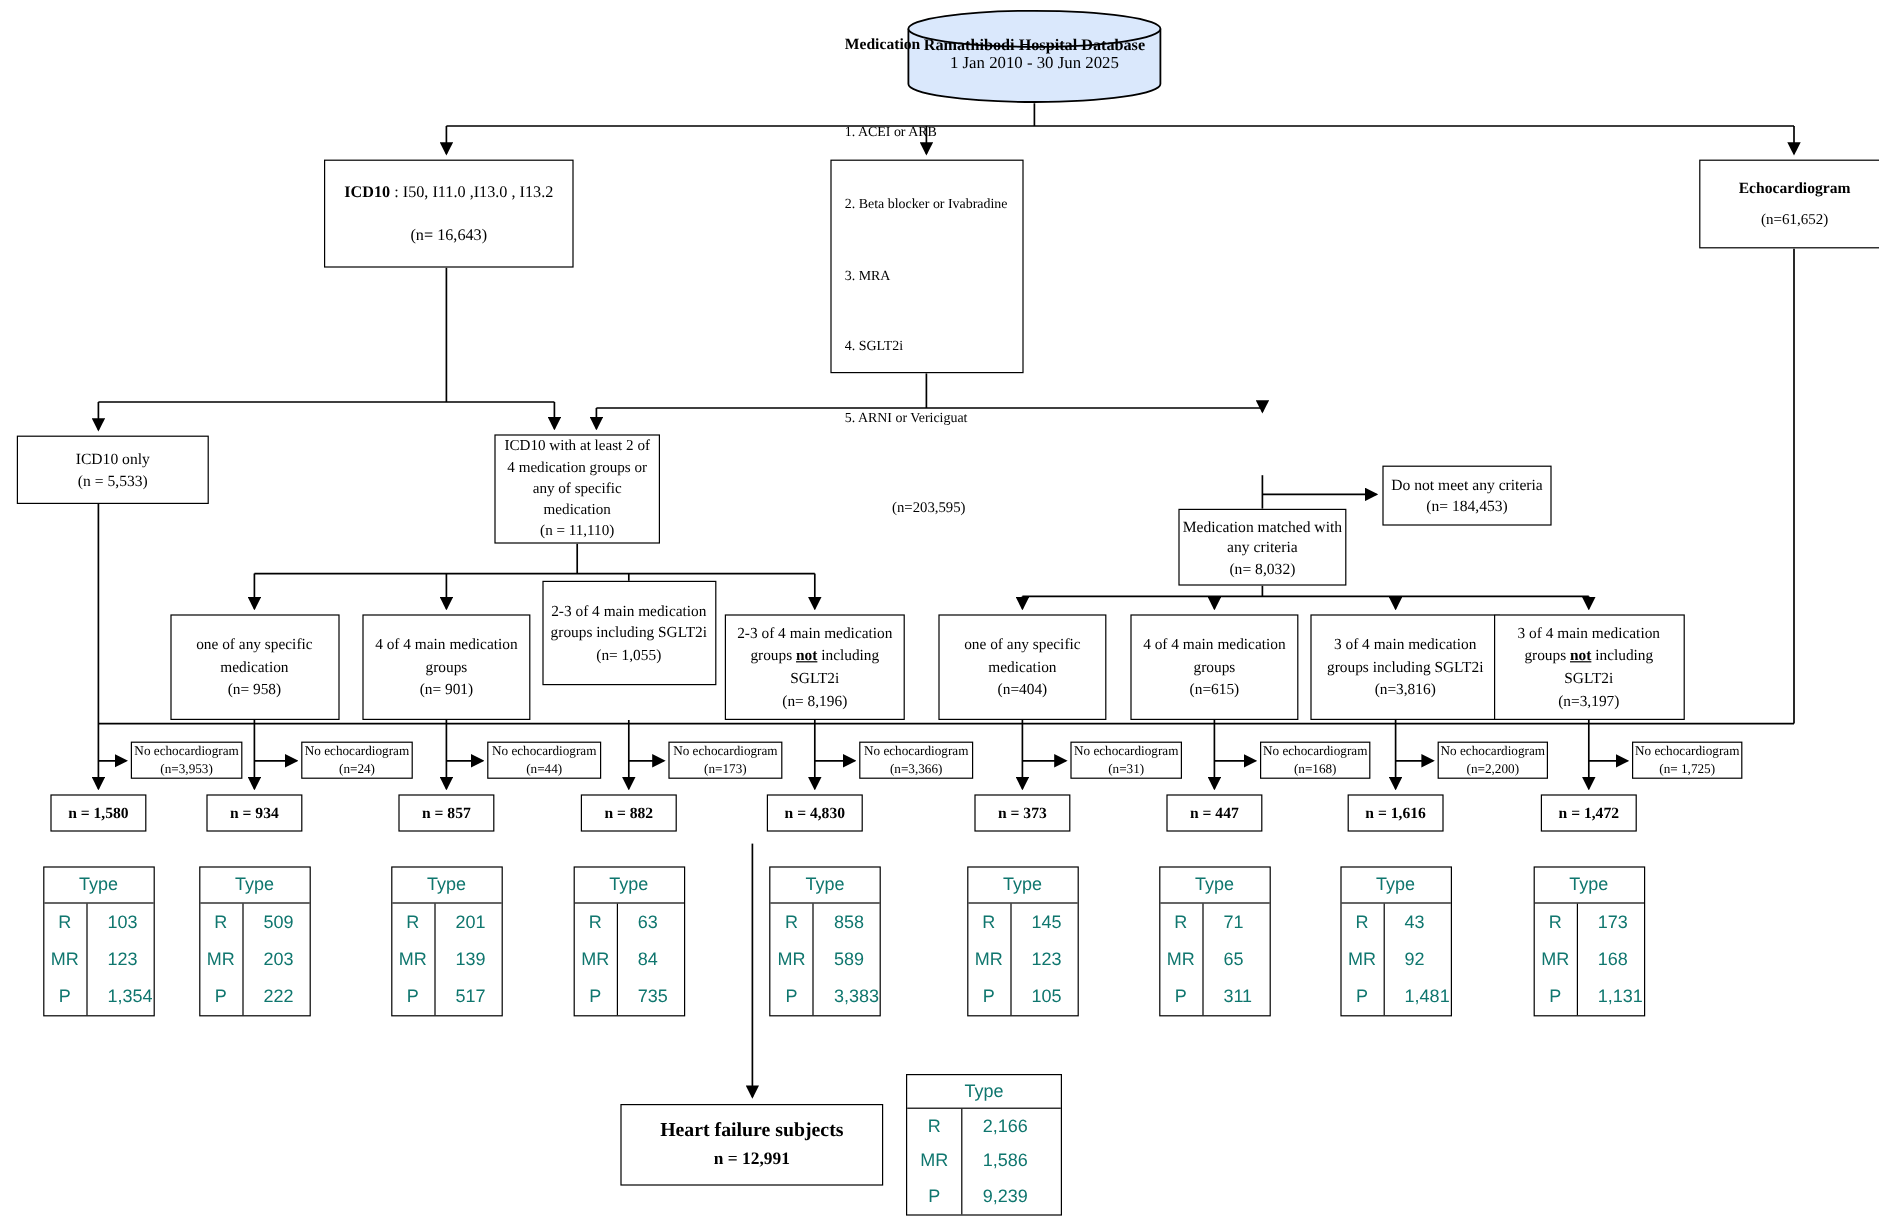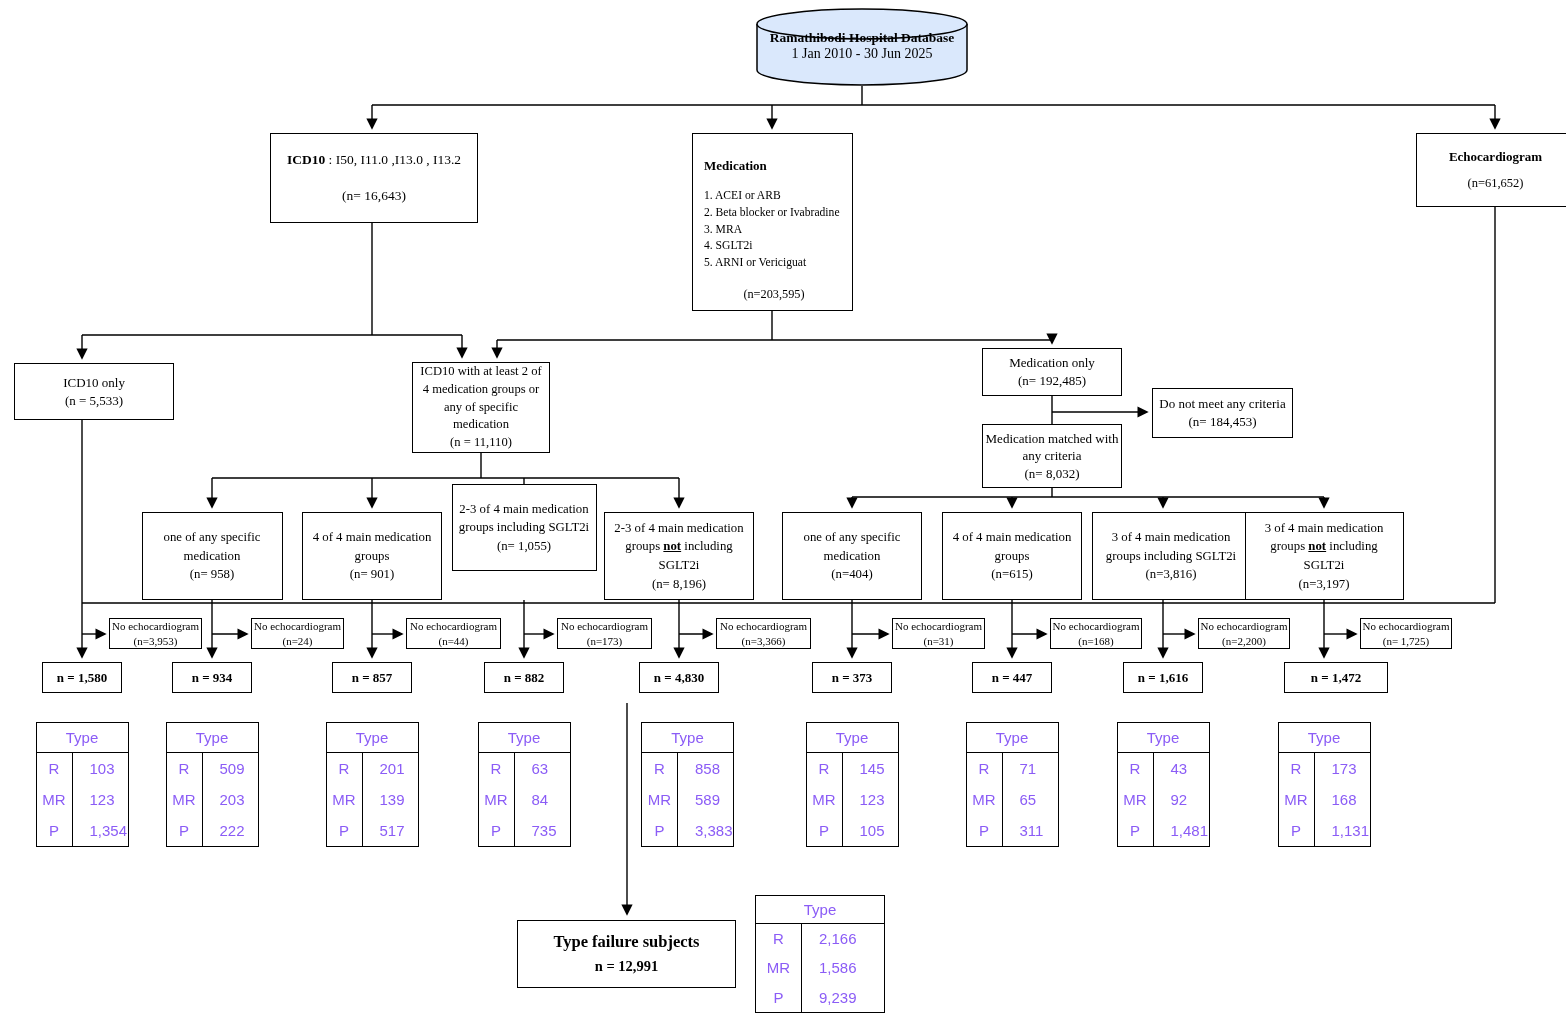--- a/index.html
+++ b/index.html
@@ -8,35 +8,35 @@
   #canvas { position:relative; width:1566px; height:1016px; background:#fff; overflow:hidden;margin-left:12px; }
   svg.wires { position:absolute; left:0; top:0; z-index:0; }
   .box { position:absolute; background:#fff; border:1px solid #000; display:flex; flex-direction:column;
          align-items:center; justify-content:center; text-align:center; font-size:13px; line-height:1.35; z-index:2; }
   .box.thick { border-width:1.5px; }
   .cyl-text { position:absolute; left:745px; top:30px; width:210px; text-align:center; z-index:3; }
   .cyl-text .t1 { font-weight:bold; font-size:13.5px; }
   .cyl-text .t2 { font-size:14px;font-family:Liberation Serif, serif; }
   .icd10box { font-size:13.5px; }
   .icd10box .nline { margin-top:18px; }
-  .medbox { align-items:flex-start; text-align:left; padding:26px 8px 10px 11px; font-size:11.6px; }
+  .medbox { align-items:flex-start; text-align:left; padding:26px 8px 10px 11px; font-size:11.6px;gap:43px; }
   .medbox .mtitle { font-weight:bold; font-size:13px; margin-bottom:13px; }
   .medbox .mitem { line-height:1.45; }
   .medbox .mn { width:100%; text-align:center; margin-top:14px; font-size:12.3px; }
   .echobox .etitle { font-weight:bold; }
   .echobox .nline { margin-top:10px; font-size:12.5px; }
   .group { font-size:12.8px; line-height:1.45; padding:4px; }
   .combined { font-size:12.6px; line-height:1.4; padding:4px; }
   .noecho { font-size:11px; line-height:1.3; }
   .nbox { font-weight:bold; font-size:13px; border-width:1.4px; }
   .heart { font-weight:bold; border-width:1.6px; }
   .heart .h1 { font-size:16.5px; }
   .heart .h2 { font-size:14.5px; margin-top:4px; }
   .ttable { position:absolute; width:93px; background:#fff; border:1px solid #000;
-            font-family:"Liberation Sans", sans-serif; font-size:15px; color:#8b5cf6; z-index:2; }
+            font-family:"Liberation Sans", sans-serif; font-size:15px; color:#0f766e; z-index:2; }
   .ttable .thead { height:30px; line-height:30px; text-align:center; border-bottom:1px solid #000; }
   .ttable .tbody { display:flex; }
   .ttable .tlabels { width:36px; border-right:1px solid #000; text-align:center; }
   .ttable .tvals { flex:1; padding-left:17px; text-align:left; }
   .ttable .tlabels div, .ttable .tvals div { height:31px; line-height:31px; }
   .ttable.final { width:130px; font-size:15px; }
   .ttable.final .thead { height:28px; line-height:28px; }
   .ttable.final .tlabels { width:46px; }
   .ttable.final .tlabels div, .ttable.final .tvals div { height:29.3px; line-height:29.3px; }
 </style>
@@ -131,24 +131,20 @@
   <div class="box" style="left:2px;top:363px;width:160px;height:57px">
     <div>ICD10 only</div>
     <div>(n = 5,533)</div>
   </div>
 
   <div class="box combined" style="left:400px;top:362px;width:138px;height:91px">
     <div>ICD10 with at least 2 of 4 medication groups or any of specific medication</div>
     <div>(n = 11,110)</div>
   </div>
 
-  <div class="box" style="left:970px;top:348px;width:140px;height:48px">
-    <div>Medication only</div>
-    <div>(n= 192,485)</div>
-  </div>
 
   <div class="box" style="left:1140px;top:388px;width:141px;height:50px">
     <div>Do not meet any criteria</div>
     <div>(n= 184,453)</div>
   </div>
 
   <div class="box" style="left:970px;top:424px;width:140px;height:64px">
     <div>Medication matched with</div>
     <div>any criteria</div>
     <div>(n= 8,032)</div>
@@ -225,21 +221,21 @@
   </div>
 
   <div class="box nbox" style="left:30px;top:662px;width:80px;height:31px">n = 1,580</div>
   <div class="box nbox" style="left:160px;top:662px;width:80px;height:31px">n = 934</div>
   <div class="box nbox" style="left:320px;top:662px;width:80px;height:31px">n = 857</div>
   <div class="box nbox" style="left:472px;top:662px;width:80px;height:31px">n = 882</div>
   <div class="box nbox" style="left:627px;top:662px;width:80px;height:31px">n = 4,830</div>
   <div class="box nbox" style="left:800px;top:662px;width:80px;height:31px">n = 373</div>
   <div class="box nbox" style="left:960px;top:662px;width:80px;height:31px">n = 447</div>
   <div class="box nbox" style="left:1111px;top:662px;width:80px;height:31px">n = 1,616</div>
-  <div class="box nbox" style="left:1272px;top:662px;width:104px;height:31px">n = 1,472</div>
+  <div class="box nbox" style="left:1272px;top:662px;width:80px;height:31px">n = 1,472</div>
 
   <div class="ttable" style="left:23.5px;top:722px">
     <div class="thead">Type</div>
     <div class="tbody">
       <div class="tlabels">
           <div>R</div>
           <div>MR</div>
           <div>P</div>
         </div>
       <div class="tvals">
@@ -364,21 +360,21 @@
         </div>
       <div class="tvals">
           <div>173</div>
           <div>168</div>
           <div>1,131</div>
         </div>
     </div>
   </div>
 
   <div class="box heart" style="left:505px;top:920px;width:219px;height:68px">
-    <div class="h1">Type failure subjects</div>
+    <div class="h1">Heart failure subjects</div>
     <div class="h2">n = 12,991</div>
   </div>
 
   <div class="ttable final" style="left:743px;top:895px">
     <div class="thead">Type</div>
     <div class="tbody">
       <div class="tlabels">
           <div>R</div>
           <div>MR</div>
           <div>P</div>

